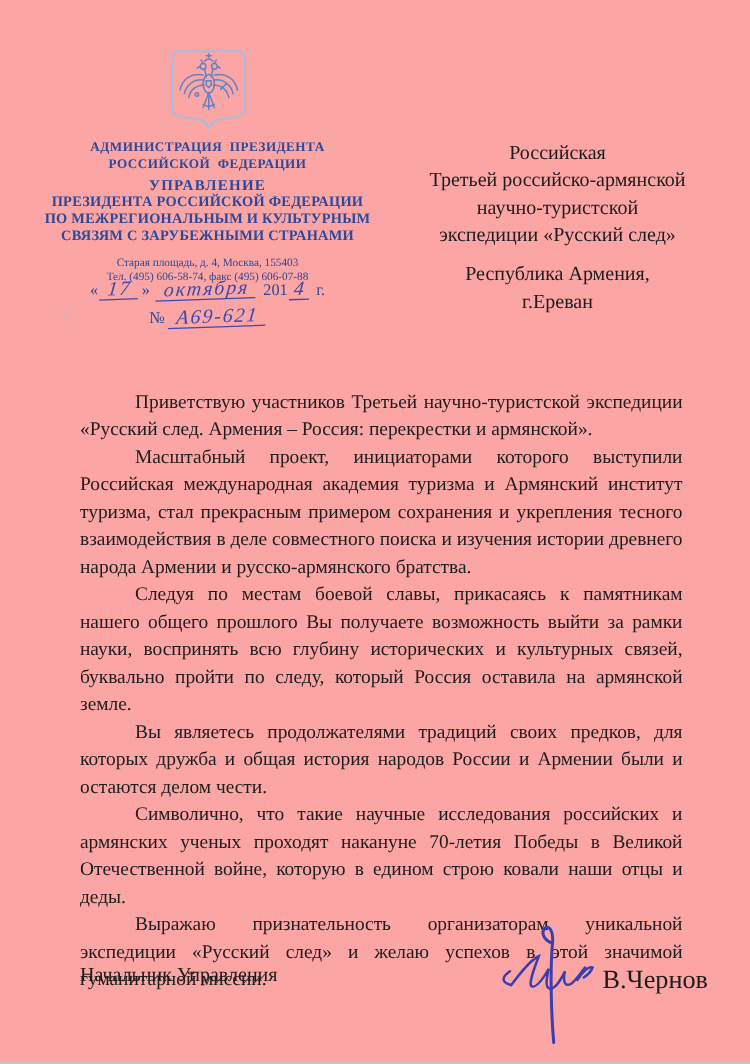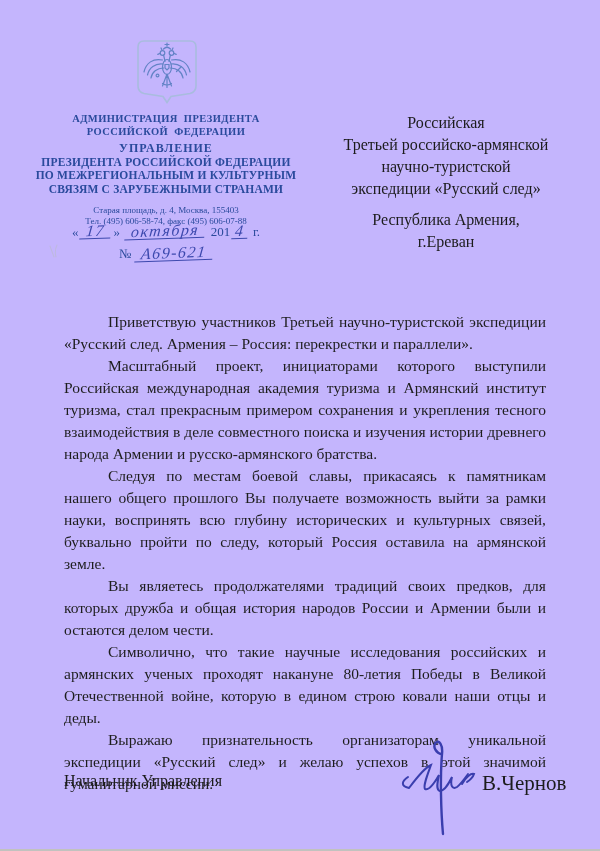--- a/index.html
+++ b/index.html
@@ -3,21 +3,21 @@
 <meta charset="utf-8">
 <style>
   html,body{margin:0;padding:0;}
   body{
     width:600px;height:851px;
     background:#e9e9e7;
     font-family:"Liberation Serif", serif;
   }
   .page{
     position:relative;width:600px;height:851px;overflow:hidden;
-    background:#c4b5fd;
+    background:#fca5a5;
     color:#202020;
   }
   
   .emblem{position:absolute;left:137px;top:40px;width:60px;height:66px;}
   .lh-block{
     position:absolute;left:20px;top:112px;width:292px;
     text-align:center;color:#2a4a9c;
   }
   .lh-org{font-size:10.5px;font-weight:bold;line-height:13px;letter-spacing:0.4px;word-spacing:3px;}
   .lh-dept{font-size:11.5px;font-weight:bold;line-height:13.5px;margin-top:4px;letter-spacing:0.2px;}
@@ -132,25 +132,25 @@
     <div>Третьей российско-армянской</div>
     <div>научно-туристской</div>
     <div>экспедиции «Русский след»</div>
     <div class="loc">
       <div>Республика Армения,</div>
       <div>г.Ереван</div>
     </div>
   </div>
 
   <div class="body-text">
-    <p>Приветствую участников Третьей научно-туристской экспедиции «Русский след. Армения – Россия: перекрестки и параллели».</p>
+    <p>Приветствую участников Третьей научно-туристской экспедиции «Русский след. Армения – Россия: перекрестки и армянской».</p>
     <p>Масштабный проект, инициаторами которого выступили Российская международная академия туризма и Армянский институт туризма, стал прекрасным примером сохранения и укрепления тесного взаимодействия в деле совместного поиска и изучения истории древнего народа Армении и русско-армянского братства.</p>
     <p>Следуя по местам боевой славы, прикасаясь к памятникам нашего общего прошлого Вы получаете возможность выйти за рамки науки, воспринять всю глубину исторических и культурных связей, буквально пройти по следу, который Россия оставила на армянской земле.</p>
     <p>Вы являетесь продолжателями традиций своих предков, для которых дружба и общая история народов России и Армении были и остаются делом чести.</p>
-    <p>Символично, что такие научные исследования российских и армянских ученых проходят накануне 80-летия Победы в Великой Отечественной войне, которую в едином строю ковали наши отцы и деды.</p>
+    <p>Символично, что такие научные исследования российских и армянских ученых проходят накануне 70-летия Победы в Великой Отечественной войне, которую в едином строю ковали наши отцы и деды.</p>
     <p>Выражаю признательность организаторам уникальной экспедиции «Русский след» и желаю успехов в этой значимой гуманитарной миссии.</p>
   </div>
 
   <div class="signoff-title">Начальник Управления</div>
 
   <svg class="signature" viewBox="0 0 86 104">
     <g fill="none" stroke="#3a3eae" stroke-linecap="round">
       <path stroke-width="2.4" d="M45 102 C43 80 42 45 44 22 C45 13 41 7 37.5 11 C34.5 15 38 21 44 22.5"></path>
       <path stroke-width="2" d="M10 45 C4 49 2 54 11 56 C20 44 28 35 33 33 C29 44 25 54 27 57 C31 59 37 50 41 43 C39 52 38 58 42 59 C47 59 51 51 54 45 C52 53 54 58 59 55 C63 52 67 46 70 42"></path>
       <path stroke-width="2" d="M64 52 C68 45 73 41 76 42 C75 45 72 48 69 50"></path>

